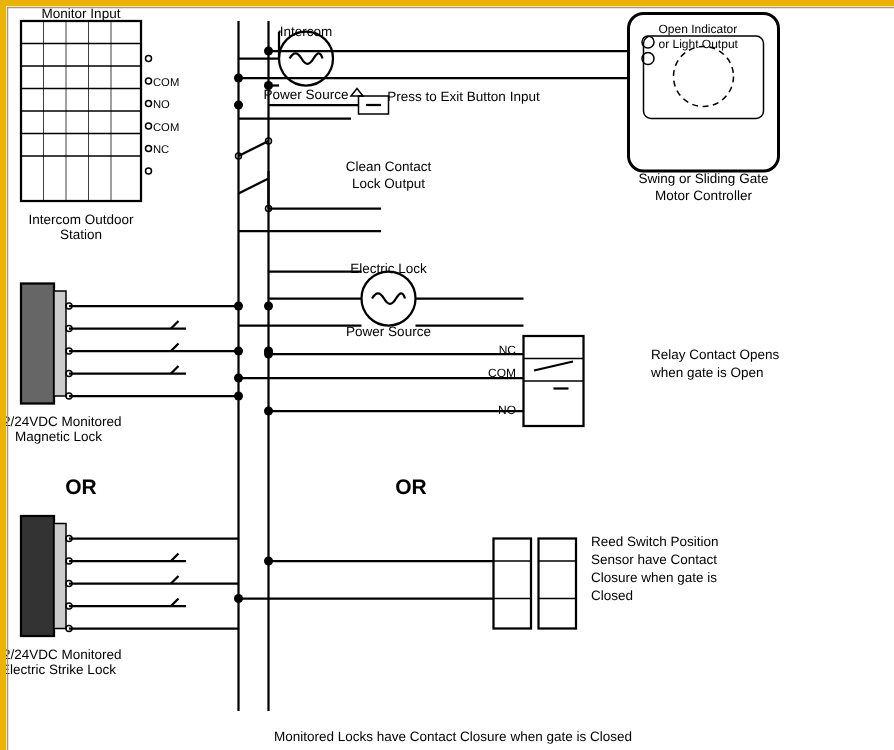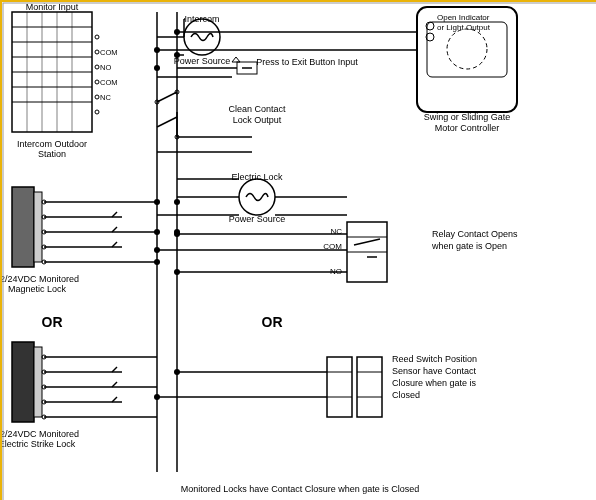--- a/index.html
+++ b/index.html
@@ -10,21 +10,21 @@
       font-family: Arial, sans-serif;
       font-size: 10px;
       overflow: hidden;
       position: relative;
     }
     .diagram-container {
       width: 596px;
       height: 500px;
       position: relative;
       background: #1d4ed8;
-      border: 2px solid #eab308;
+      border: 4px solid #eab308;
     }
     svg {
       position: absolute;
       top: 0; left: 0;
       width: 596px;
       height: 500px;
     }
   </style>
 </head>
 <body>

